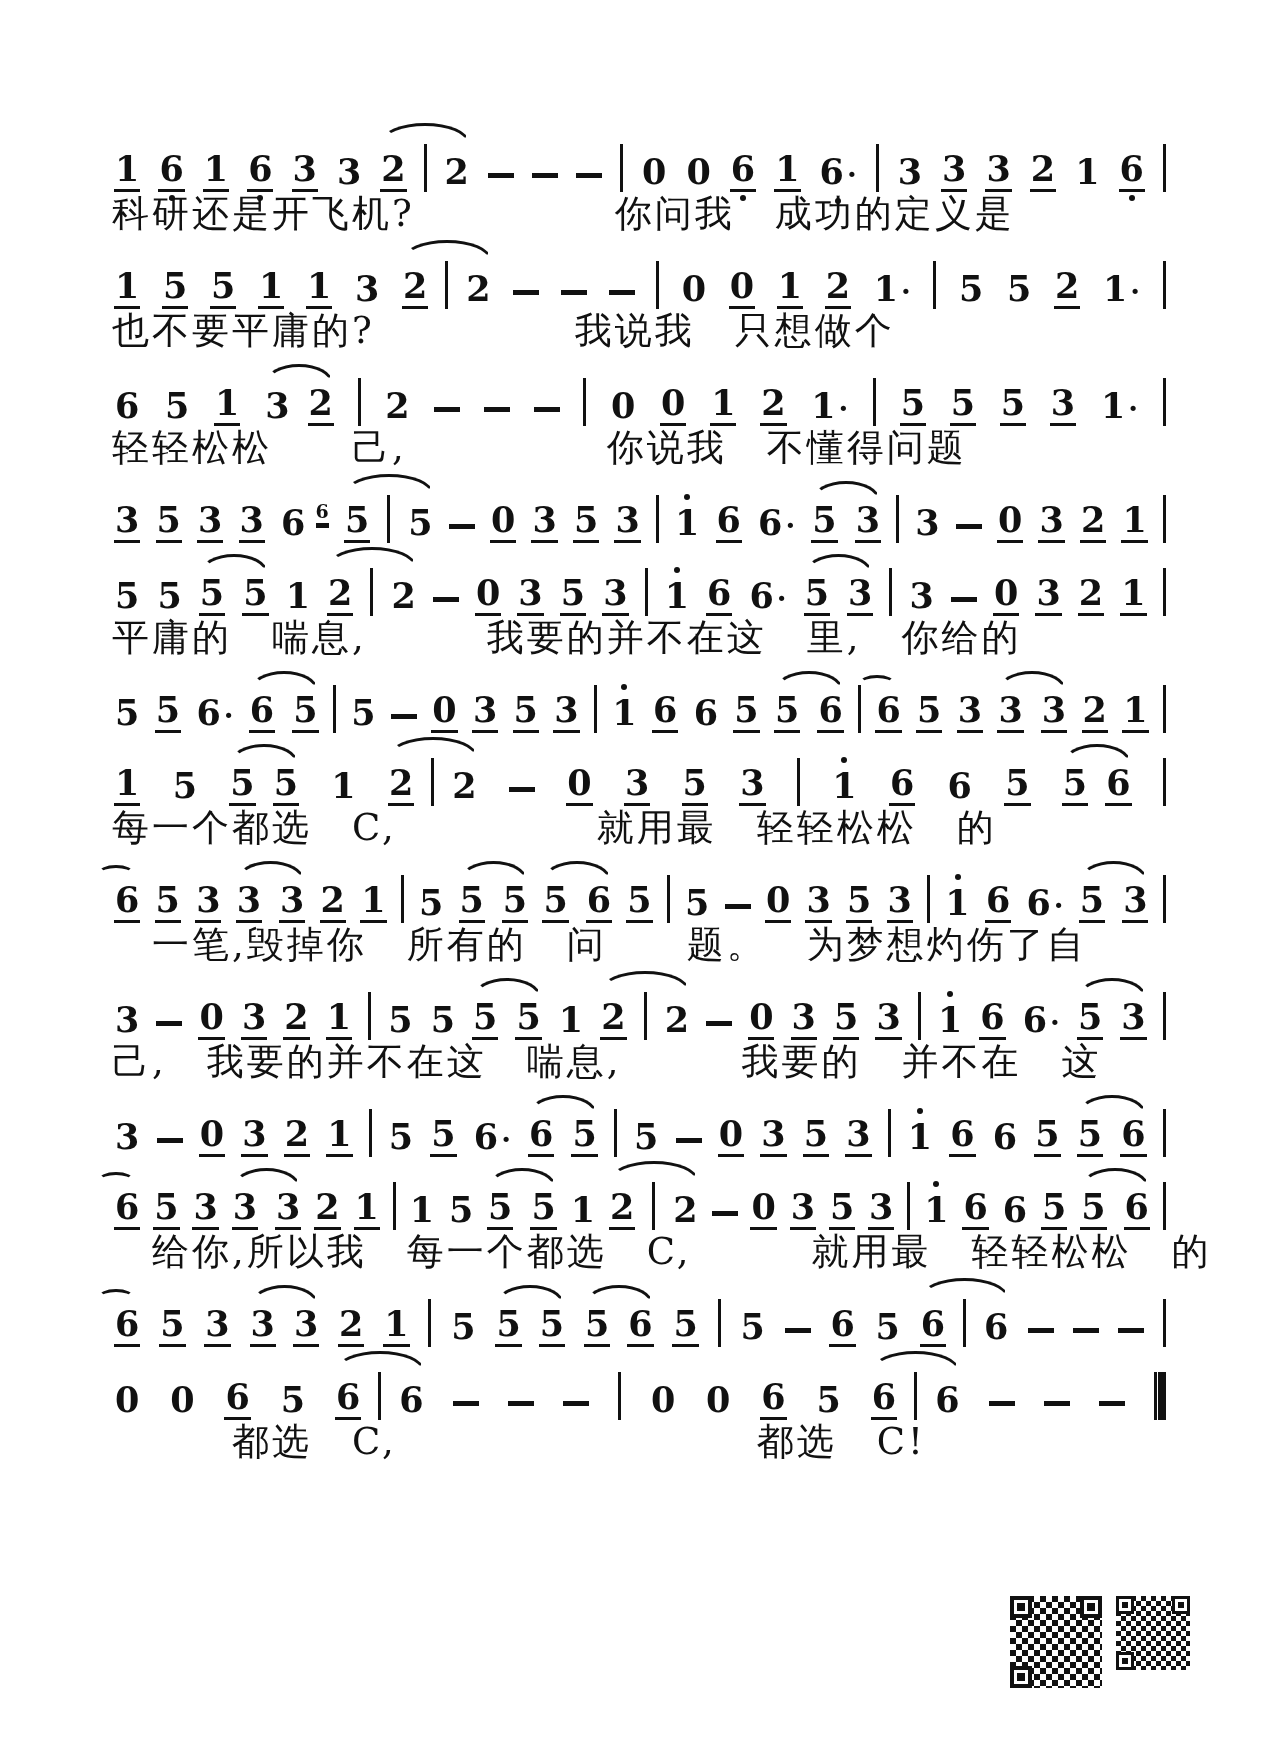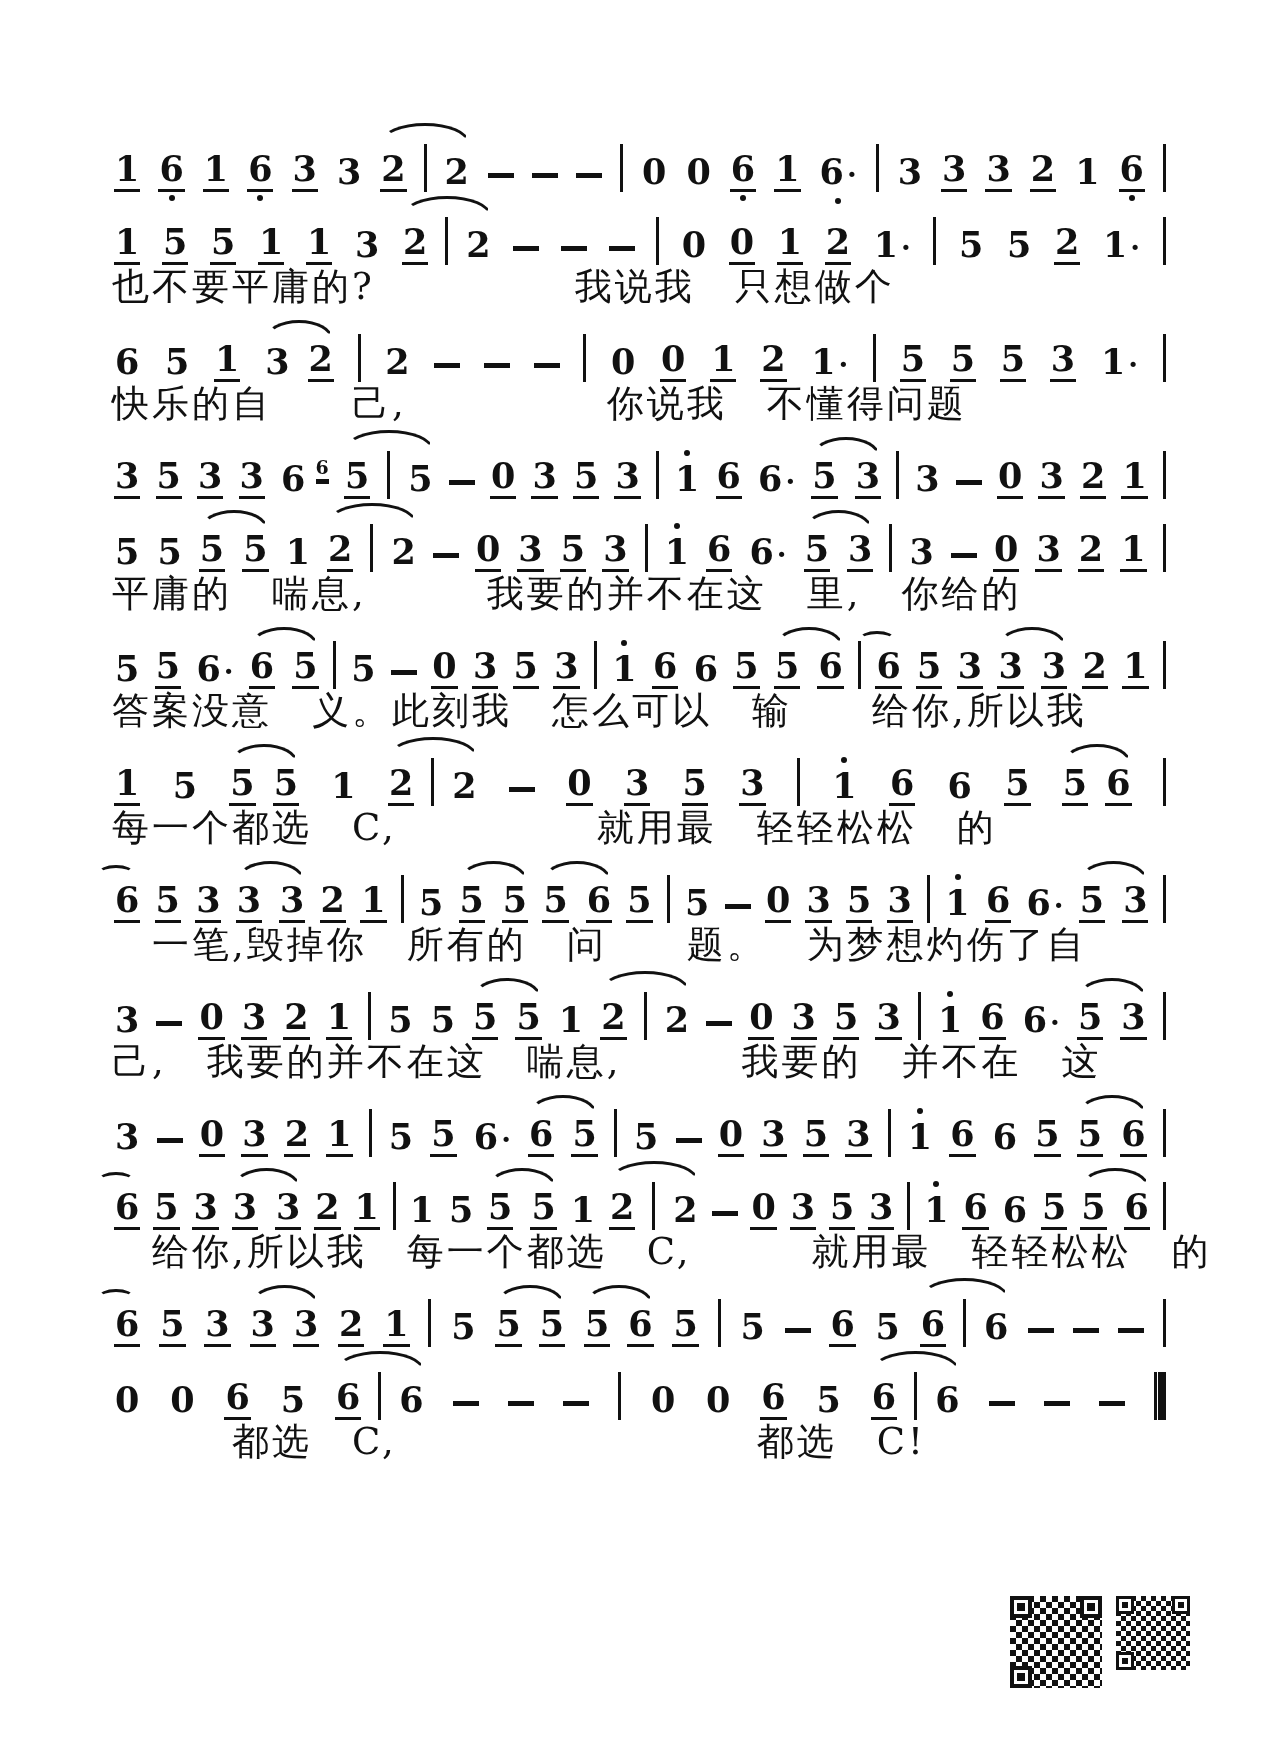--- a/index.html
+++ b/index.html
@@ -70,20 +70,21 @@
           <span class="note">6<span class="ad">·</span><i class="ld"></i></span>
           <span class="bar"></span>
           <span class="note">3</span>
           <span class="note u1">3</span>
           <span class="note u1">3</span>
           <span class="note u1">2</span>
           <span class="note">1</span>
           <span class="note u1">6<i class="ld"></i></span>
           <span class="bar"></span>
         </div>
+        <div class="lrow">科研还是开飞机?　　　　　你问我　成功的定义是</div>
       </div>
       <div class="system">
         <div class="nrow">
           <span class="note u1">1</span>
           <span class="note u1">5</span>
           <span class="note u1">5</span>
           <span class="note u1">1</span>
           <span class="note u1">1</span>
           <span class="note">3</span>
           <span class="slur">
@@ -130,21 +131,21 @@
           <span class="note u1">2</span>
           <span class="note">1<span class="ad">·</span></span>
           <span class="bar"></span>
           <span class="note u1">5</span>
           <span class="note u1">5</span>
           <span class="note u1">5</span>
           <span class="note u1">3</span>
           <span class="note">1<span class="ad">·</span></span>
           <span class="bar"></span>
         </div>
-        <div class="lrow">快乐的自　　己,　　　　　你说我　不懂得问题</div>
+        <div class="lrow">轻轻松松　　己,　　　　　你说我　不懂得问题</div>
       </div>
       <div class="system">
         <div class="nrow">
           <span class="note u1">3</span>
           <span class="note u1">5</span>
           <span class="note u1">3</span>
           <span class="note u1">3</span>
           <span class="note">6</span>
           <span class="grace">6</span>
           <span class="slur">
@@ -243,21 +244,20 @@
           <span class="note u1">5</span>
           <span class="note u1">3</span>
           <span class="slur">
             <span class="note u1">3</span>
             <span class="note u1">3</span>
           </span>
           <span class="note u1">2</span>
           <span class="note u1">1</span>
           <span class="bar"></span>
         </div>
-        <div class="lrow">答案没意　义。此刻我　怎么可以　输　　给你,所以我</div>
       </div>
       <div class="system">
         <div class="nrow">
           <span class="note u1">1</span>
           <span class="note">5</span>
           <span class="slur">
             <span class="note u1">5</span>
             <span class="note u1">5</span>
           </span>
           <span class="note">1</span>

